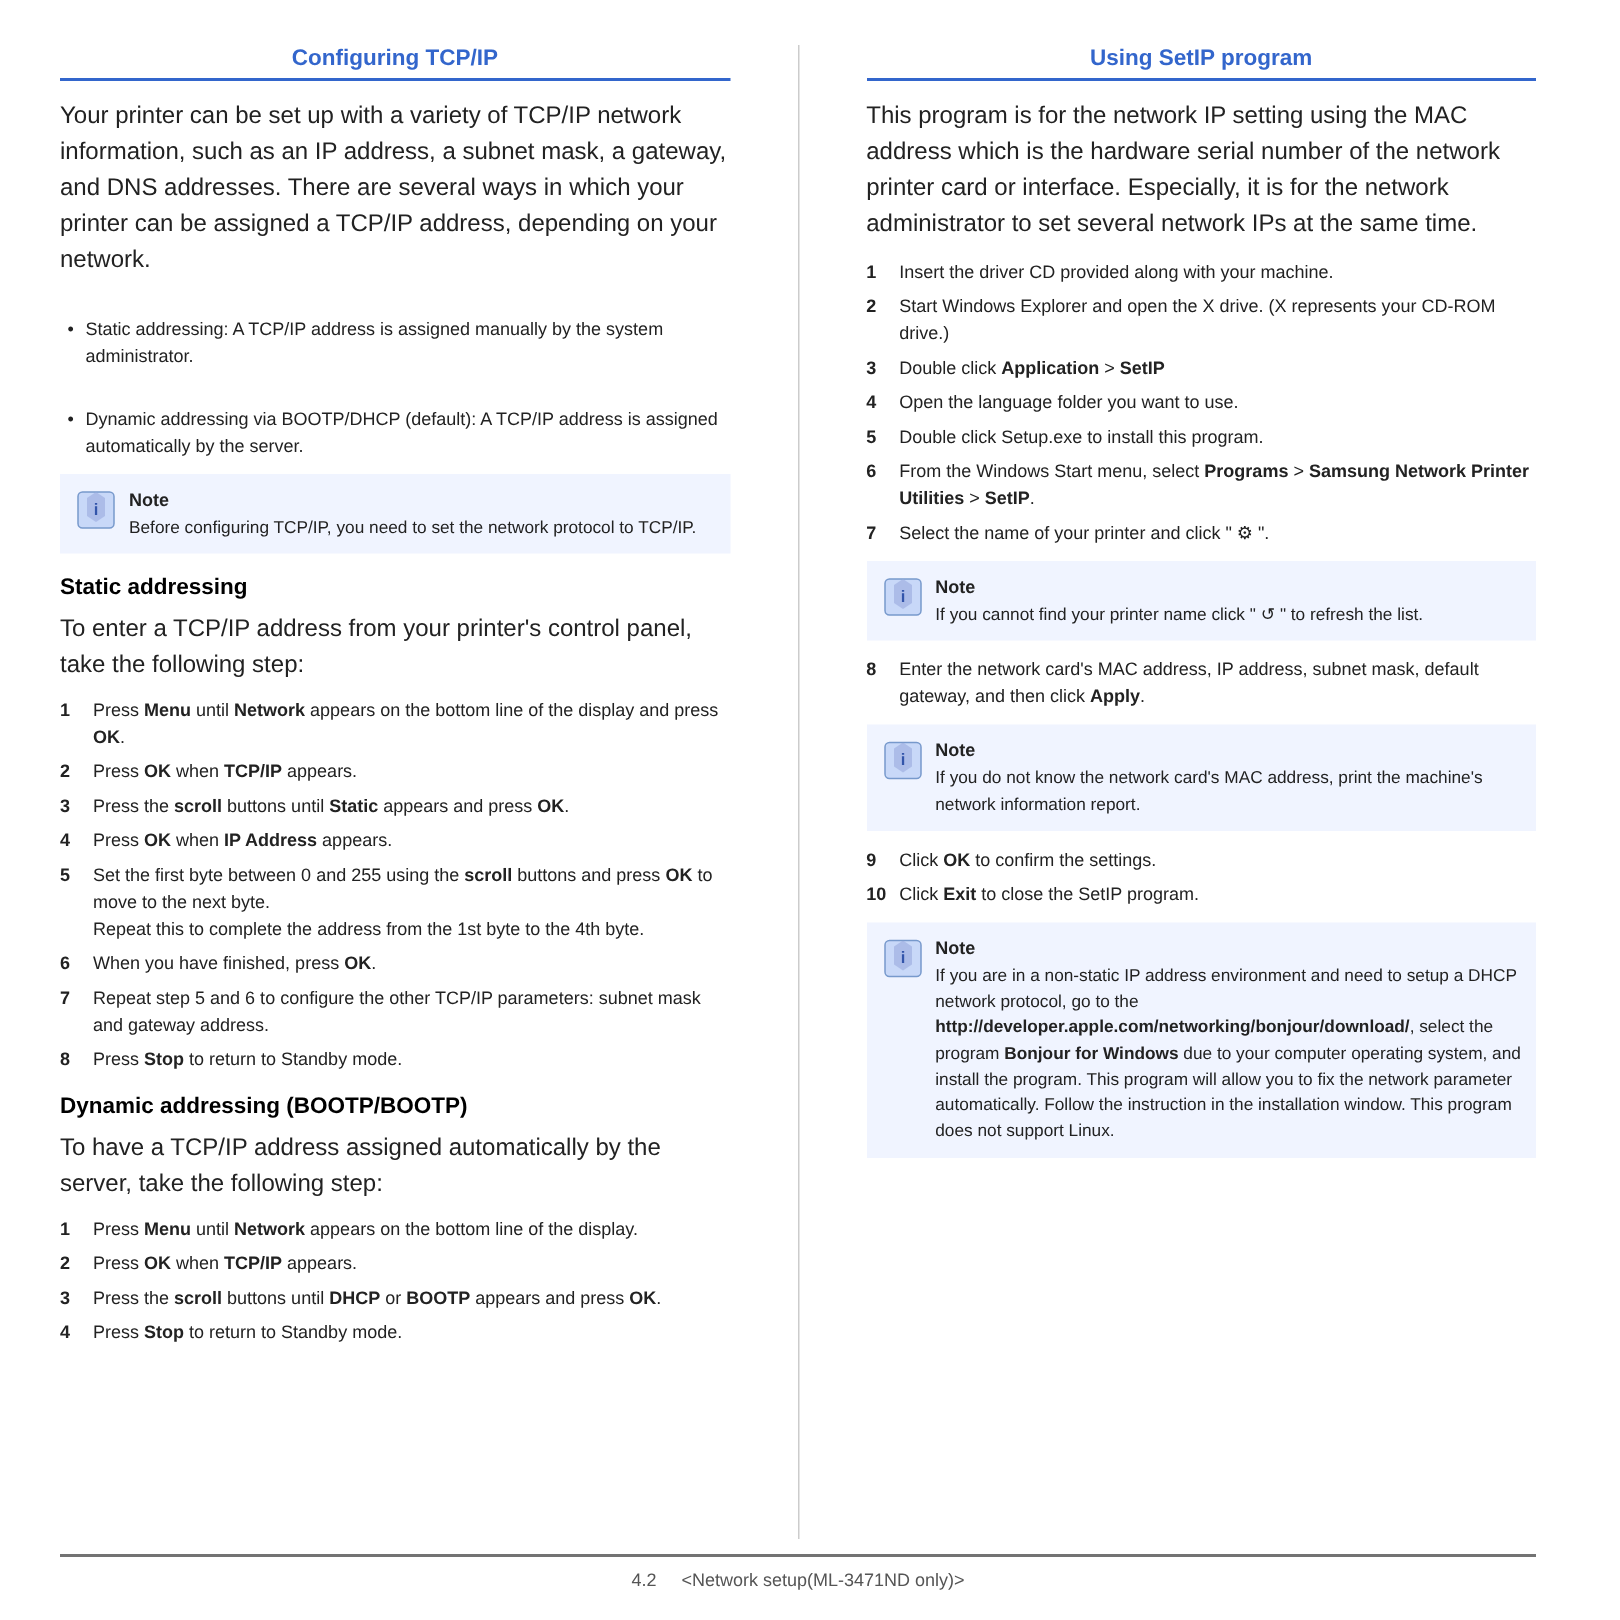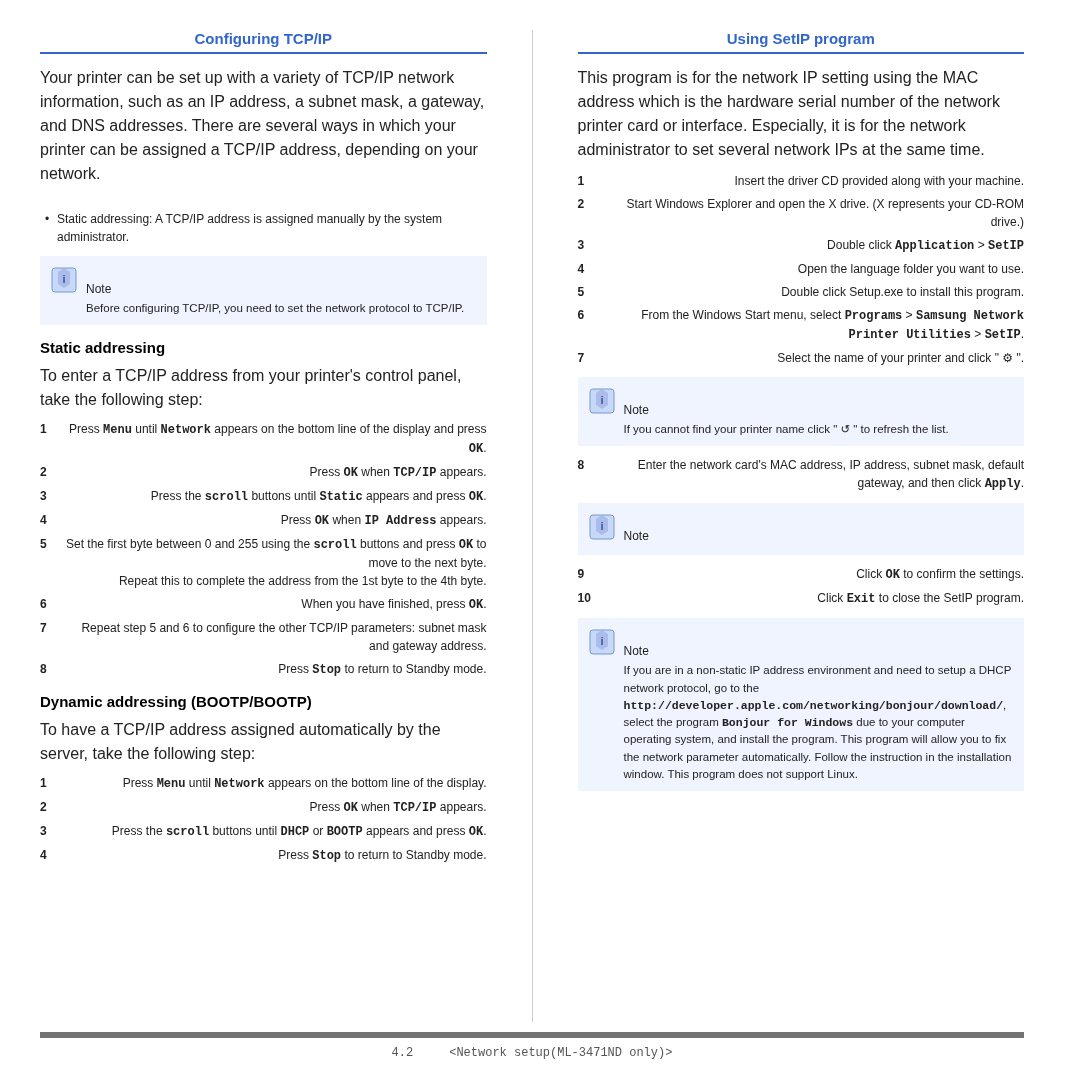--- a/index.html
+++ b/index.html
@@ -91,24 +91,23 @@
       flex-shrink: 0;
       margin-top: 2px;
     }
 
     .note-content {
       font-size: 11.5px;
       line-height: 1.5;
     }
 
     .note-label {
-      font-weight: normal;
+      font-weight: bold;
       font-size: 12px;
       margin-bottom: 2px;
-      margin-top: 16px;
     }
 
     .subsection-title {
       color: #000000;
       font-size: 15px;
       font-weight: bold;
       margin: 14px 0 8px 0;
     }
 
     .sub-intro {
@@ -131,56 +130,55 @@
     }
 
     .numbered-list li .num {
       font-weight: bold;
       flex-shrink: 0;
       min-width: 14px;
     }
 
     .numbered-list li .text {
       flex: 1;
-      text-align: right;
     }
 
     .footer {
-      border-top: 6px solid #737373;
+      border-top: 2px solid #737373;
       padding-top: 8px;
       text-align: center;
       font-size: 12px;
       color: #555;
       margin-top: 10px;
-      font-family: Liberation Mono, monospace;
     }
 
     .divider {
       width: 1px;
       background: #ccc;
       margin: 0;
     }
 
-    b { font-weight: bold; font-family: Liberation Mono, monospace; }
+    b { font-weight: bold; }
 
   </style>
 </head>
 <body>
 
 <div class="page">
   <div class="columns">
 
     <div class="col-left">
 
       <div class="section-title">Configuring TCP/IP</div>
 
       <p class="intro-text">Your printer can be set up with a variety of TCP/IP network information, such as an IP address, a subnet mask, a gateway, and DNS addresses. There are several ways in which your printer can be assigned a TCP/IP address, depending on your network.</p>
 
       <ul class="bullet-list">
         <li>Static addressing: A TCP/IP address is assigned manually by the system administrator.</li>
+        <li>Dynamic addressing via BOOTP/DHCP (default): A TCP/IP address is assigned automatically by the server.</li>
       </ul>
 
       <div class="note-box">
         <svg class="note-icon" viewBox="0 0 28 28" xmlns="http://www.w3.org/2000/svg">
           <rect x="2" y="2" width="24" height="24" rx="3" fill="#c8d8f8" stroke="#7799cc" stroke-width="1"></rect>
           <path d="M8 6 L14 2 L20 6 L20 18 L14 22 L8 18 Z" fill="#99aadd" opacity="0.6"></path>
           <text x="14" y="17" text-anchor="middle" font-size="11" fill="#3355aa" font-weight="bold">i</text>
         </svg>
         <div class="note-content">
           <div class="note-label">Note</div>
@@ -309,20 +307,21 @@
       </ol>
 
       <div class="note-box">
         <svg class="note-icon" viewBox="0 0 28 28" xmlns="http://www.w3.org/2000/svg">
           <rect x="2" y="2" width="24" height="24" rx="3" fill="#c8d8f8" stroke="#7799cc" stroke-width="1"></rect>
           <path d="M8 6 L14 2 L20 6 L20 18 L14 22 L8 18 Z" fill="#99aadd" opacity="0.6"></path>
           <text x="14" y="17" text-anchor="middle" font-size="11" fill="#3355aa" font-weight="bold">i</text>
         </svg>
         <div class="note-content">
           <div class="note-label">Note</div>
+          <span>If you do not know the network card's MAC address, print the machine's network information report.</span>
         </div>
       </div>
 
       <ol class="numbered-list">
         <li>
           <span class="num">9</span>
           <span class="text">Click <b>OK</b> to confirm the settings.</span>
         </li>
         <li>
           <span class="num">10</span>

